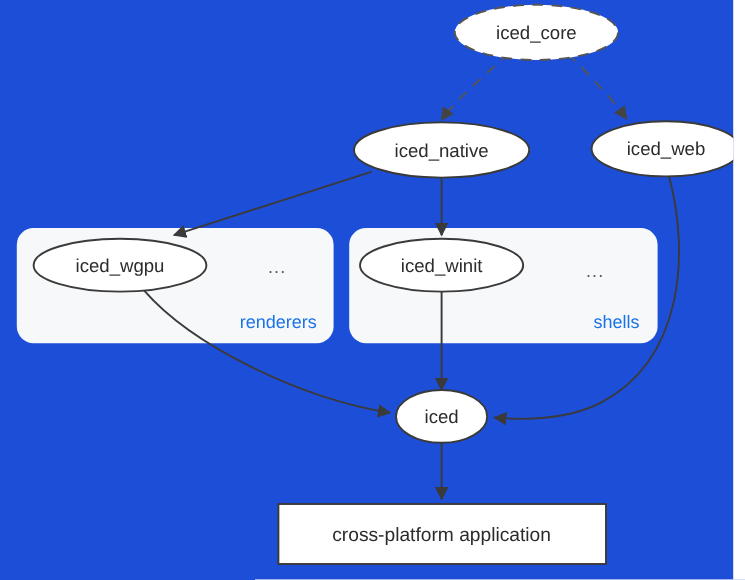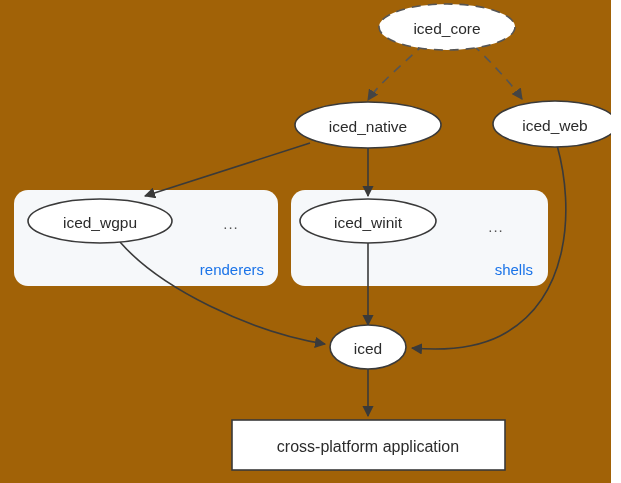--- a/index.html
+++ b/index.html
@@ -7,21 +7,21 @@
     padding: 0;
     background: #ffffff;
   }
   body {
     font-family: "Liberation Sans", sans-serif;
   }
   #diagram-root {
     position: relative;
     width: 611px;
     height: 483px;
-    background: #a16207;
+    background: #1d4ed8;
     overflow: hidden;
   }
   svg#diagram-svg {
     position: absolute;
     left: 0;
     top: 0;
     width: 621px;
     height: 483px;
   }
   .node-label {

